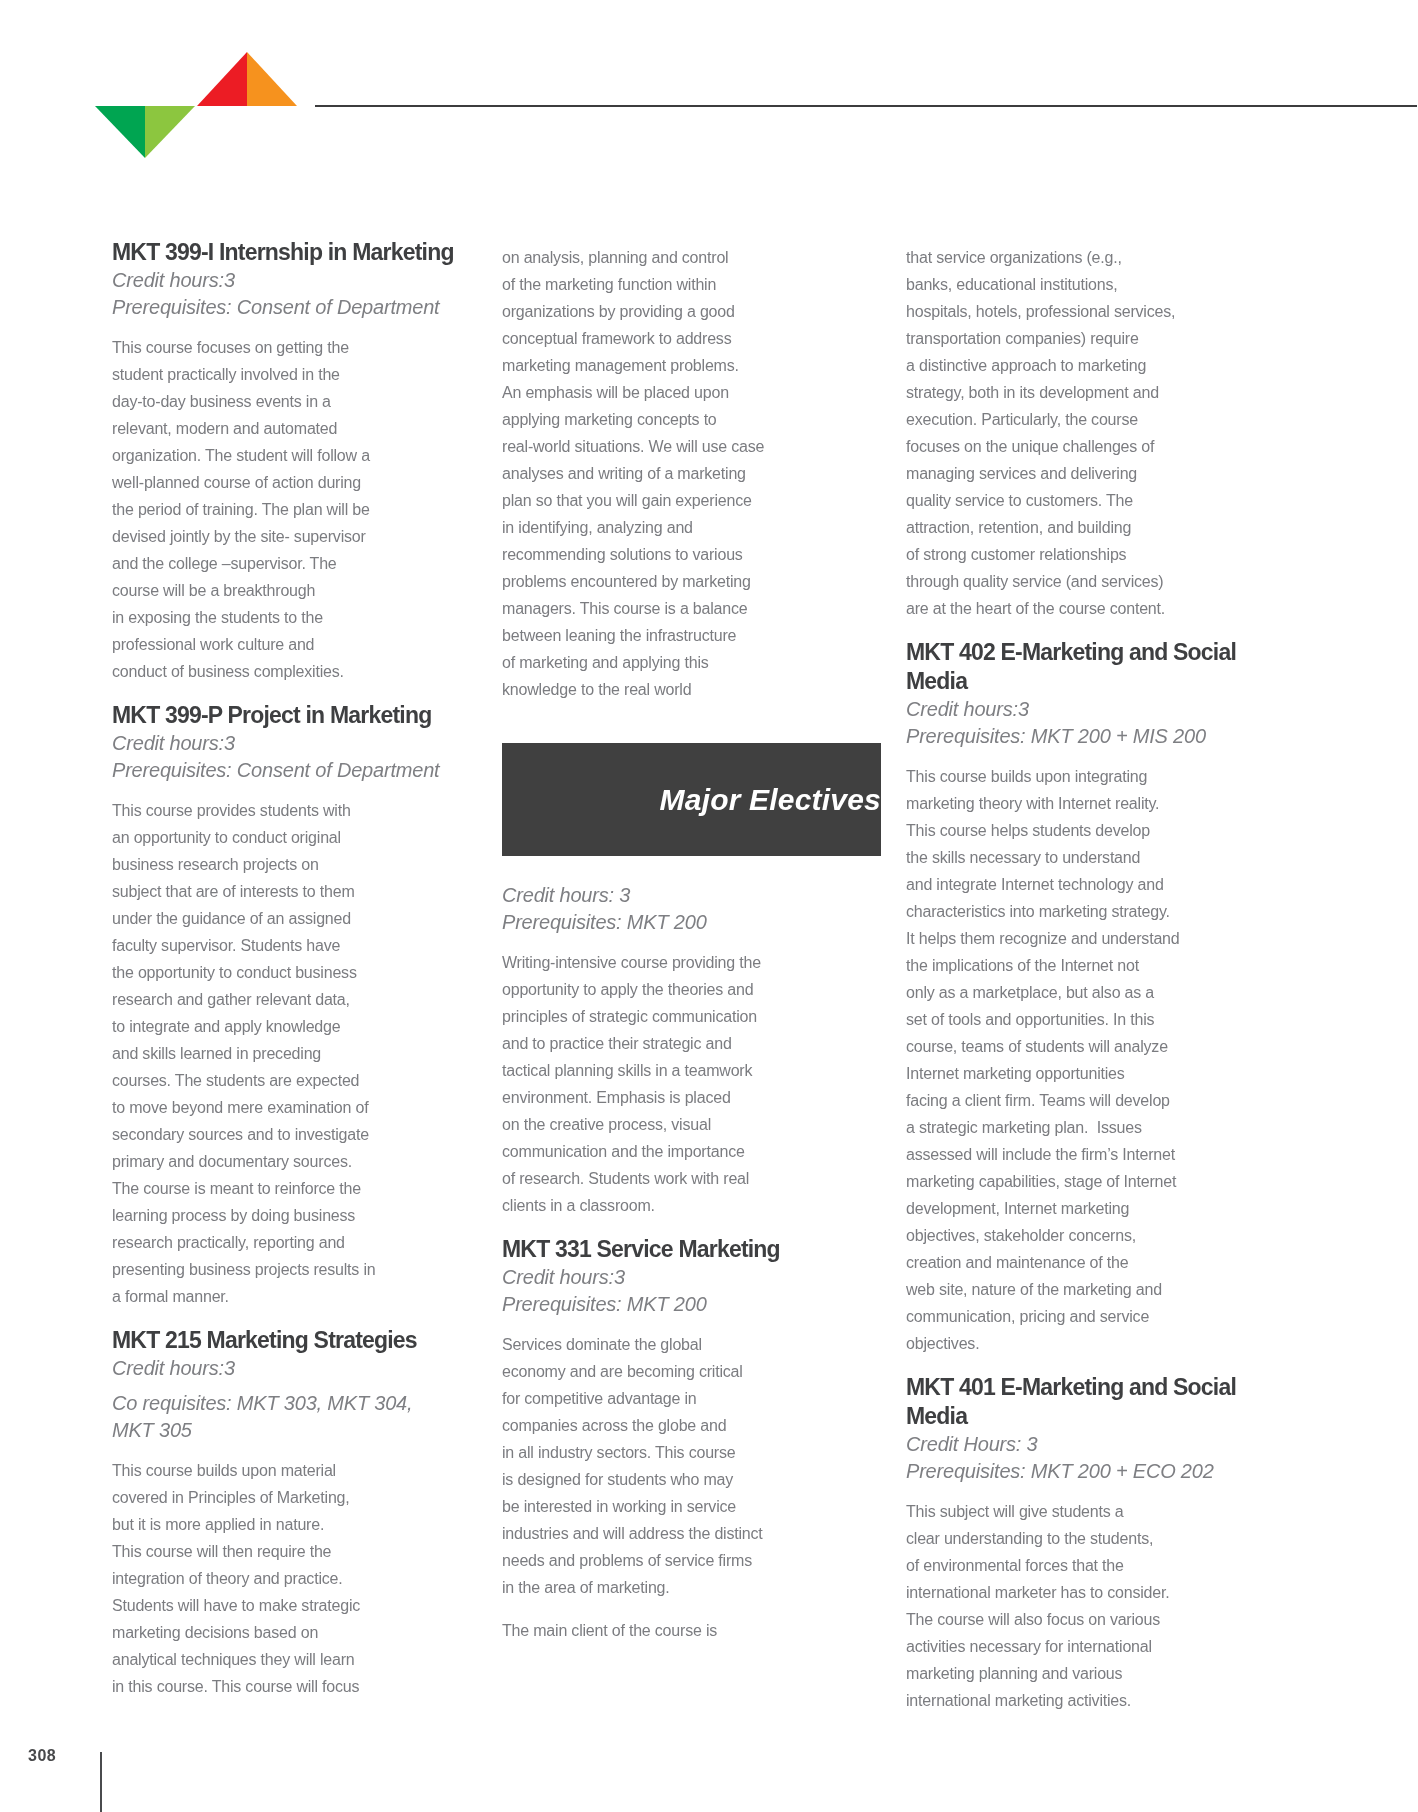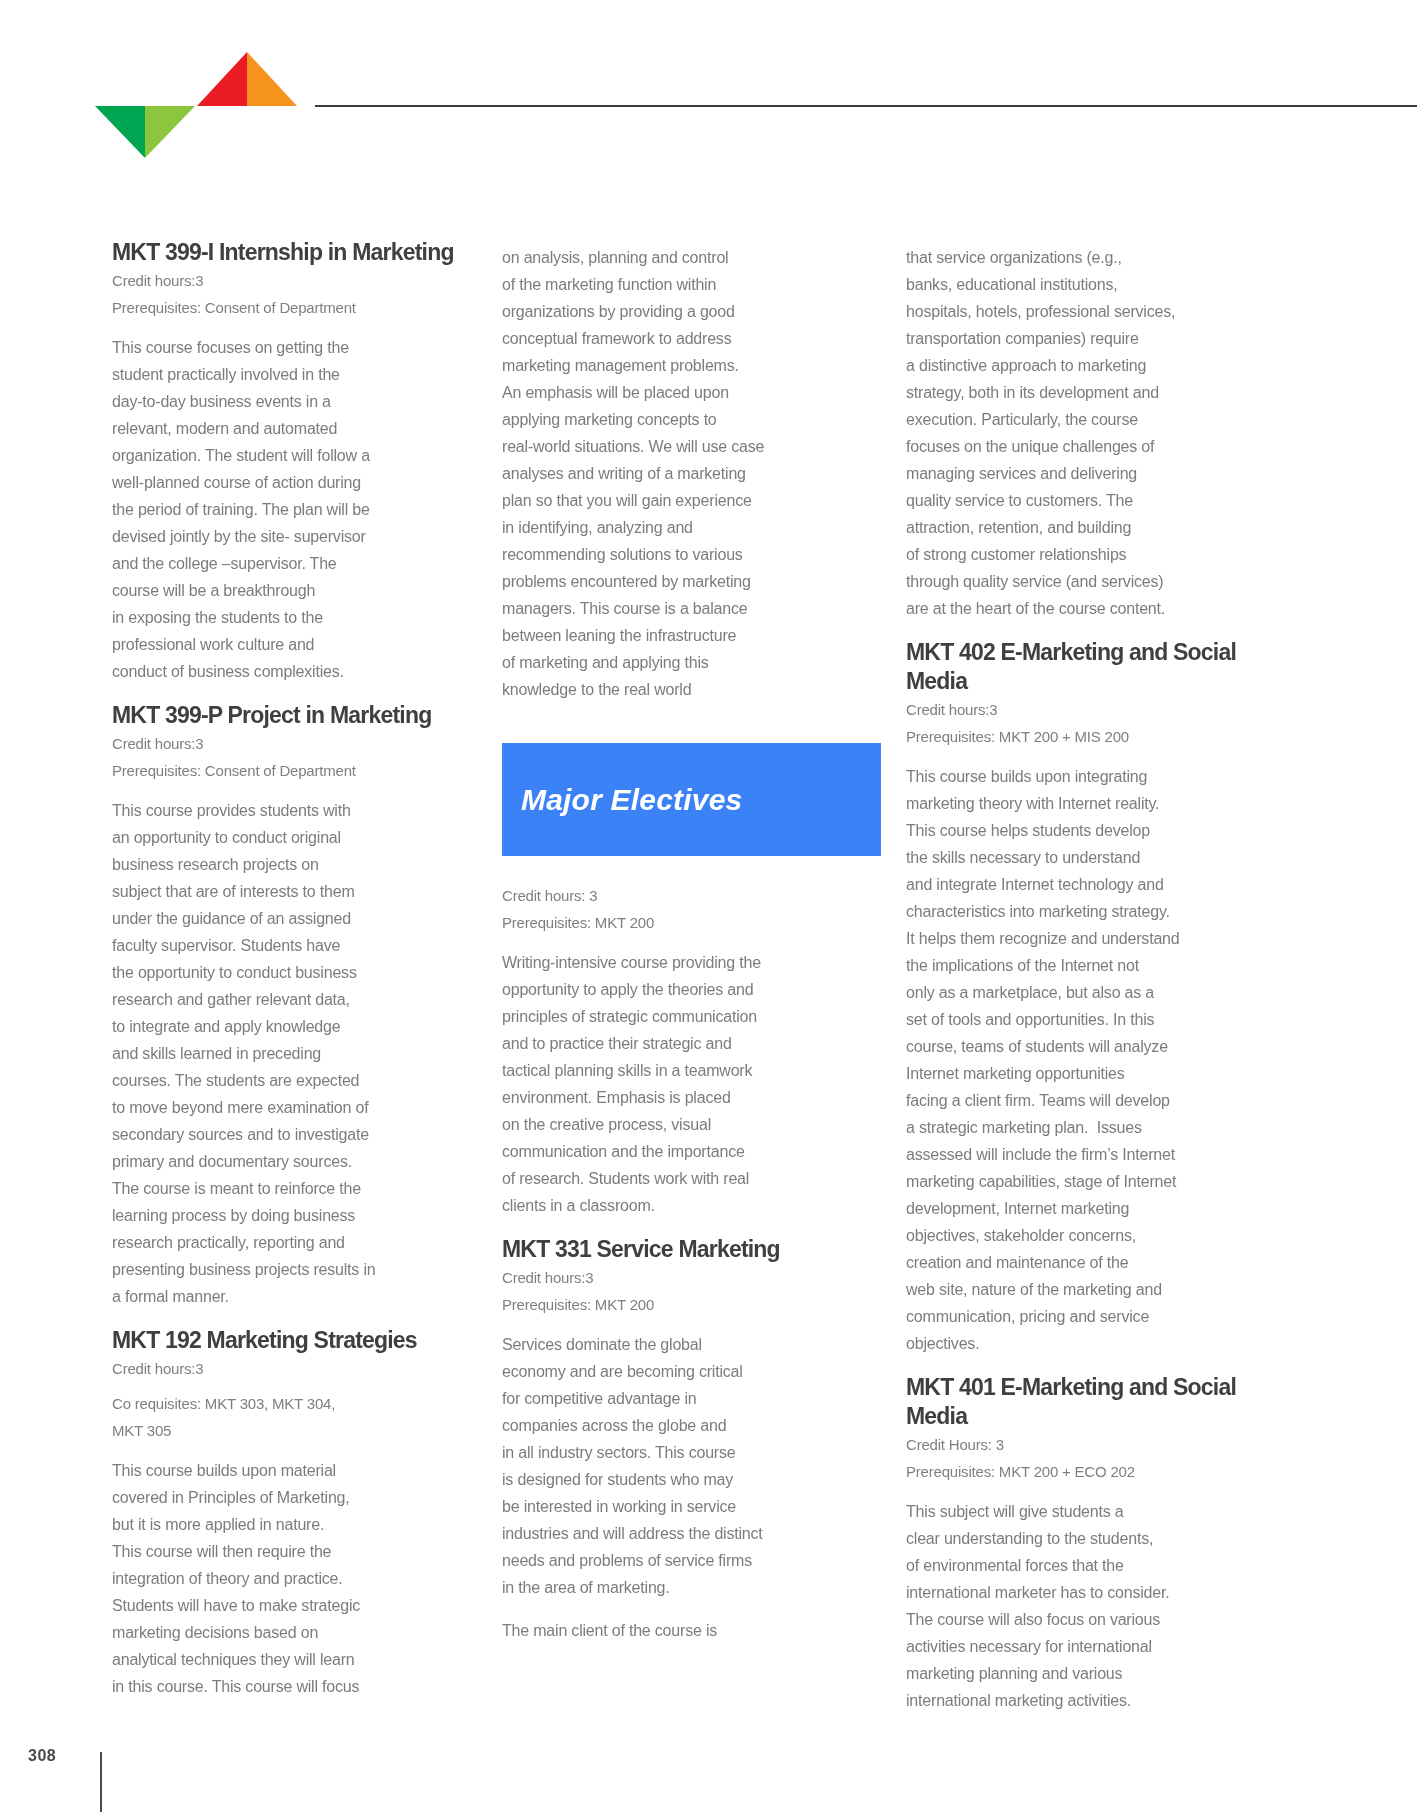--- a/index.html
+++ b/index.html
@@ -12,21 +12,21 @@
   .top-rule{position:absolute;left:315px;top:105px;width:1102px;height:2px;background:#3c3c3e;}
   .col{position:absolute;top:238px;width:392px;}
   #col1{left:112px}
   #col2{left:502px}
   #col3{left:906px}
   .h{
     margin:0;font-size:23px;line-height:29px;font-weight:bold;color:#3e3f41;
     letter-spacing:-0.8px;white-space:pre-line;
   }
   .meta{
-    margin:0 0 13px;font-size:15px;line-height:27px;color:#7e7f83;
+    margin:0 0 13px;font-size:20px;line-height:27px;font-style:italic;color:#7e7f83;
     letter-spacing:-0.2px;white-space:pre-line;
   }
   .meta.tight{margin-bottom:0;}
   .meta.gap{margin-top:8px;}
   .para{
     margin:6px 0 16px;font-size:16px;line-height:27px;color:#7b7c80;
     letter-spacing:-0.2px;white-space:pre;
   }
   .banner{
     width:379px;height:113px;margin:40px 0 26px;display:flex;align-items:center;
@@ -84,21 +84,21 @@
 courses. The students are expected
 to move beyond mere examination of
 secondary sources and to investigate
 primary and documentary sources.
 The course is meant to reinforce the
 learning process by doing business
 research practically, reporting and
 presenting business projects results in
 a formal manner.</p>
 
-  <h3 class="h">MKT 192 Marketing Strategies</h3>
+  <h3 class="h">MKT 215 Marketing Strategies</h3>
   <p class="meta tight">Credit hours:3</p>
   <p class="meta gap">Co requisites: MKT 303, MKT 304,
 MKT 305</p>
   <p class="para">This course builds upon material
 covered in Principles of Marketing,
 but it is more applied in nature.
 This course will then require the
 integration of theory and practice.
 Students will have to make strategic
 marketing decisions based on
@@ -118,21 +118,21 @@
 analyses and writing of a marketing
 plan so that you will gain experience
 in identifying, analyzing and
 recommending solutions to various
 problems encountered by marketing
 managers. This course is a balance
 between leaning the infrastructure
 of marketing and applying this
 knowledge to the real world</p>
 
-  <div class="banner" style="background: #3b82f6;">
+  <div class="banner" style="background: #404040; justify-content: flex-end;">
     <span>Major Electives</span>
   </div>
 
   <p class="meta">Credit hours: 3
 Prerequisites: MKT 200</p>
   <p class="para">Writing-intensive course providing the
 opportunity to apply the theories and
 principles of strategic communication
 and to practice their strategic and
 tactical planning skills in a teamwork

